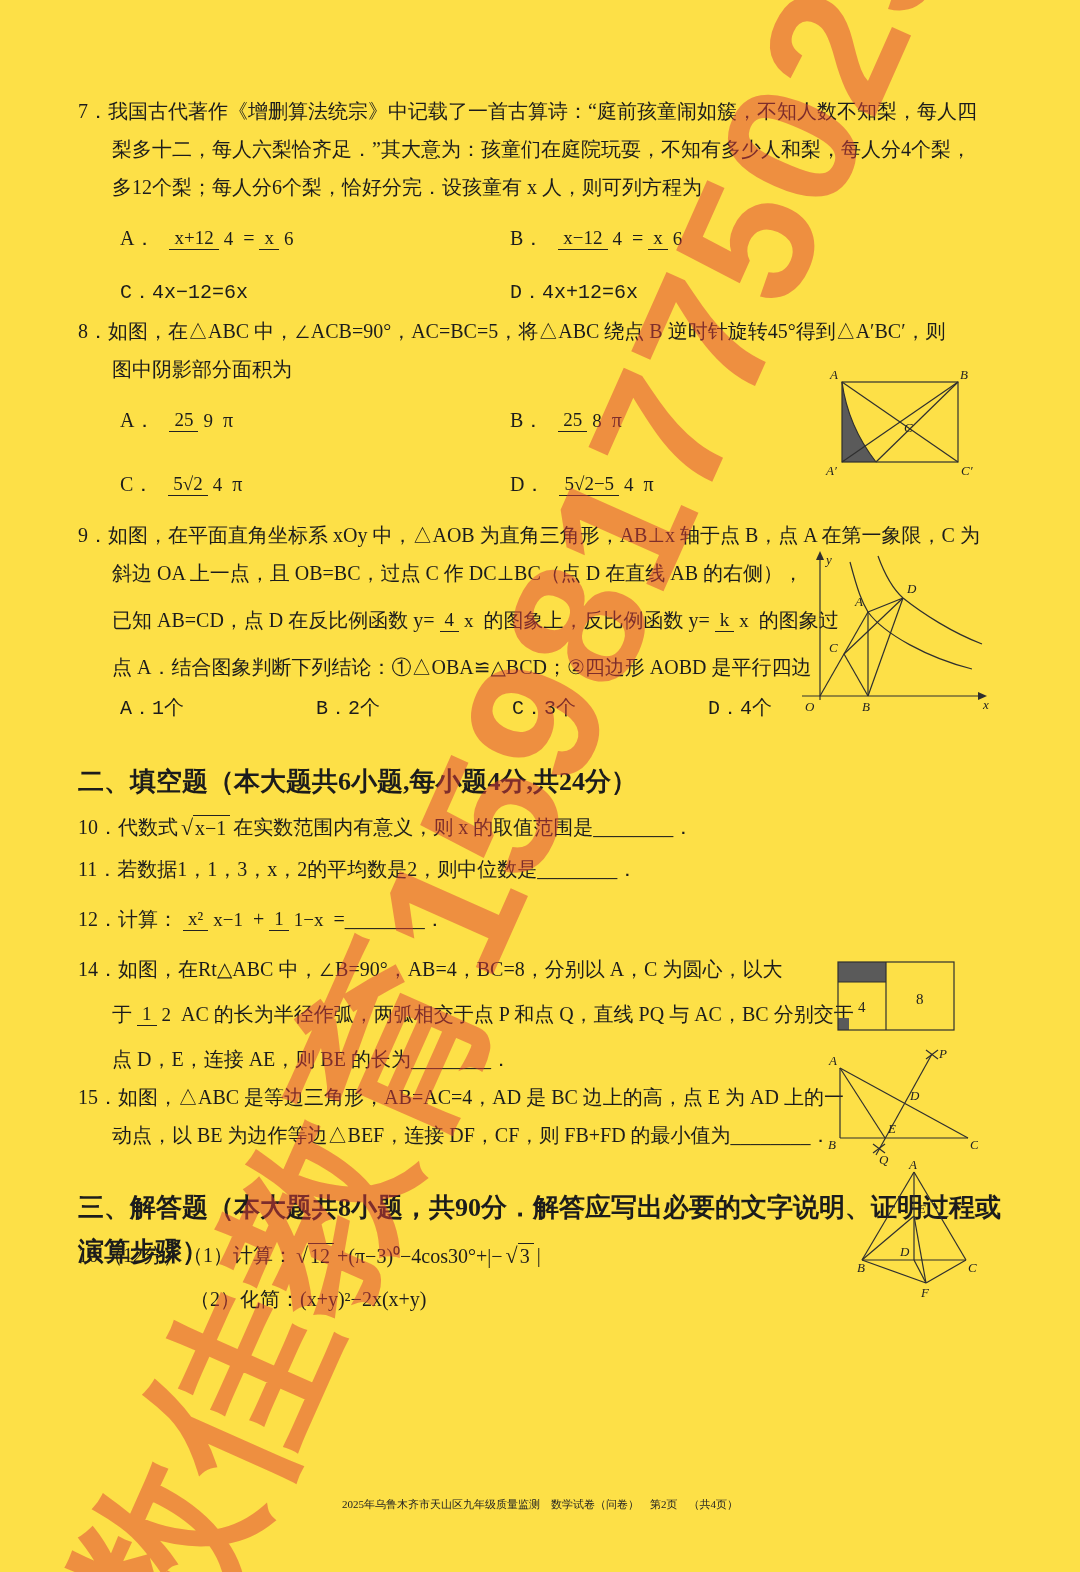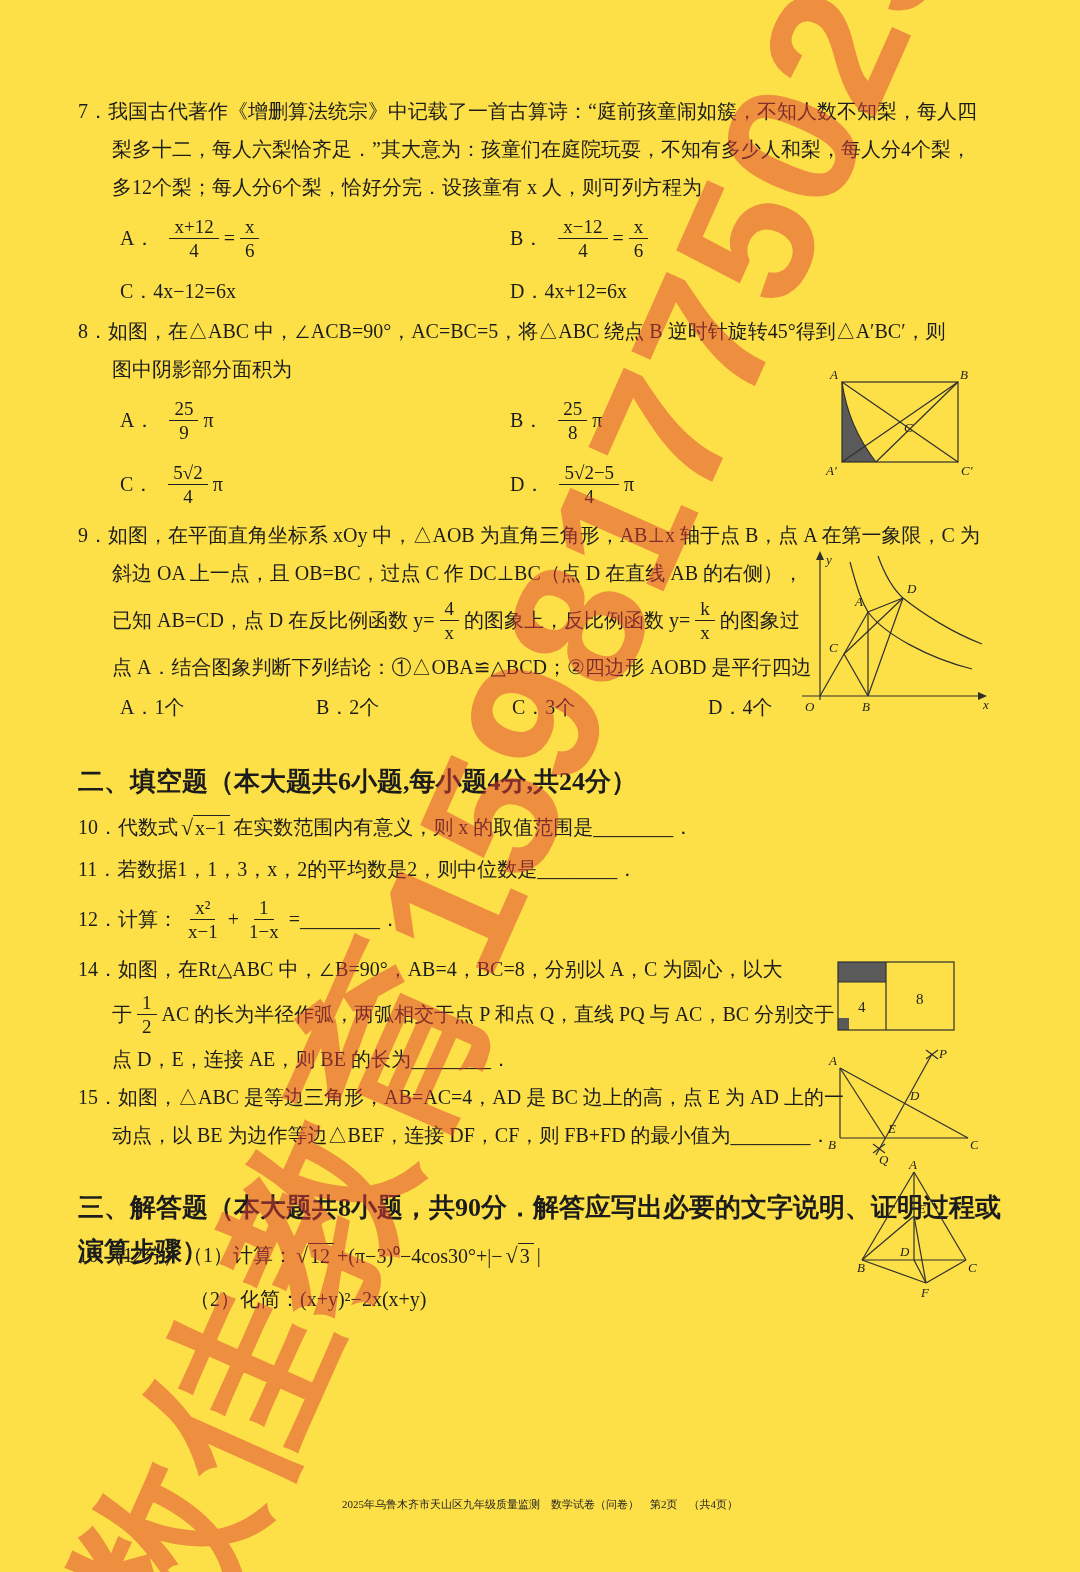--- a/index.html
+++ b/index.html
@@ -5,26 +5,26 @@
   html,body { margin:0; padding:0; background:#ffffff; }
   .page {
     position:relative; width:1080px; height:1572px; background:#fde047;
     font-family:"Liberation Serif", serif; color:#1c1c1c; overflow:hidden;
   }
   .content { position:absolute; left:78px; top:92px; width:930px; font-size:20px; }
   .ln { min-height:38px; line-height:38px; white-space:nowrap; }
   .cont { padding-left:34px; }
   .flexln { display:flex; align-items:center; height:56px; white-space:nowrap; }
   .optrow { display:flex; padding-left:42px; align-items:center; }
-  .optrow.plain { height:42px; }
+  .optrow.plain { height:42px;font-family:Liberation Mono, monospace; }
   .optrow.fracs { height:64px; }
   .opt { width:390px; display:flex; align-items:center; white-space:nowrap; }
   .optrow.four .opt { width:196px; }
   .lbl { margin-right:10px; }
-  .frac { display:inline-flex; flex-direction:column; align-items:center; vertical-align:middle; margin:12px 5px; line-height:23px; font-size:19px;justify-content:center; }
+  .frac { display:inline-flex; flex-direction:row; align-items:center; vertical-align:middle; margin:12px 5px; line-height:23px; font-size:19px;justify-content:center; }
   .frac .num { border-bottom:1.6px solid #222; padding:0 5px; }
   .frac .den { padding:0 5px; }
   .sqrt { display:inline-flex; align-items:flex-end; margin:0 3px; vertical-align:middle; }
   .sqrt .sign { font-size:22px; line-height:24px; }
   .sqrt .body { border-top:1.6px solid #222; padding:1px 4px 0 2px; line-height:23px; }
   .sec-title { font-weight:bold; font-size:26px; height:44px; line-height:44px; margin-top:12px; }
   .spacer20 { height:20px; }
   .fig { position:absolute; }
   .fig svg text { font-family:"Liberation Serif", serif; font-style:italic; font-size:13px; fill:#222; }
   .fig svg text.up { font-style:normal; font-size:15px; }

